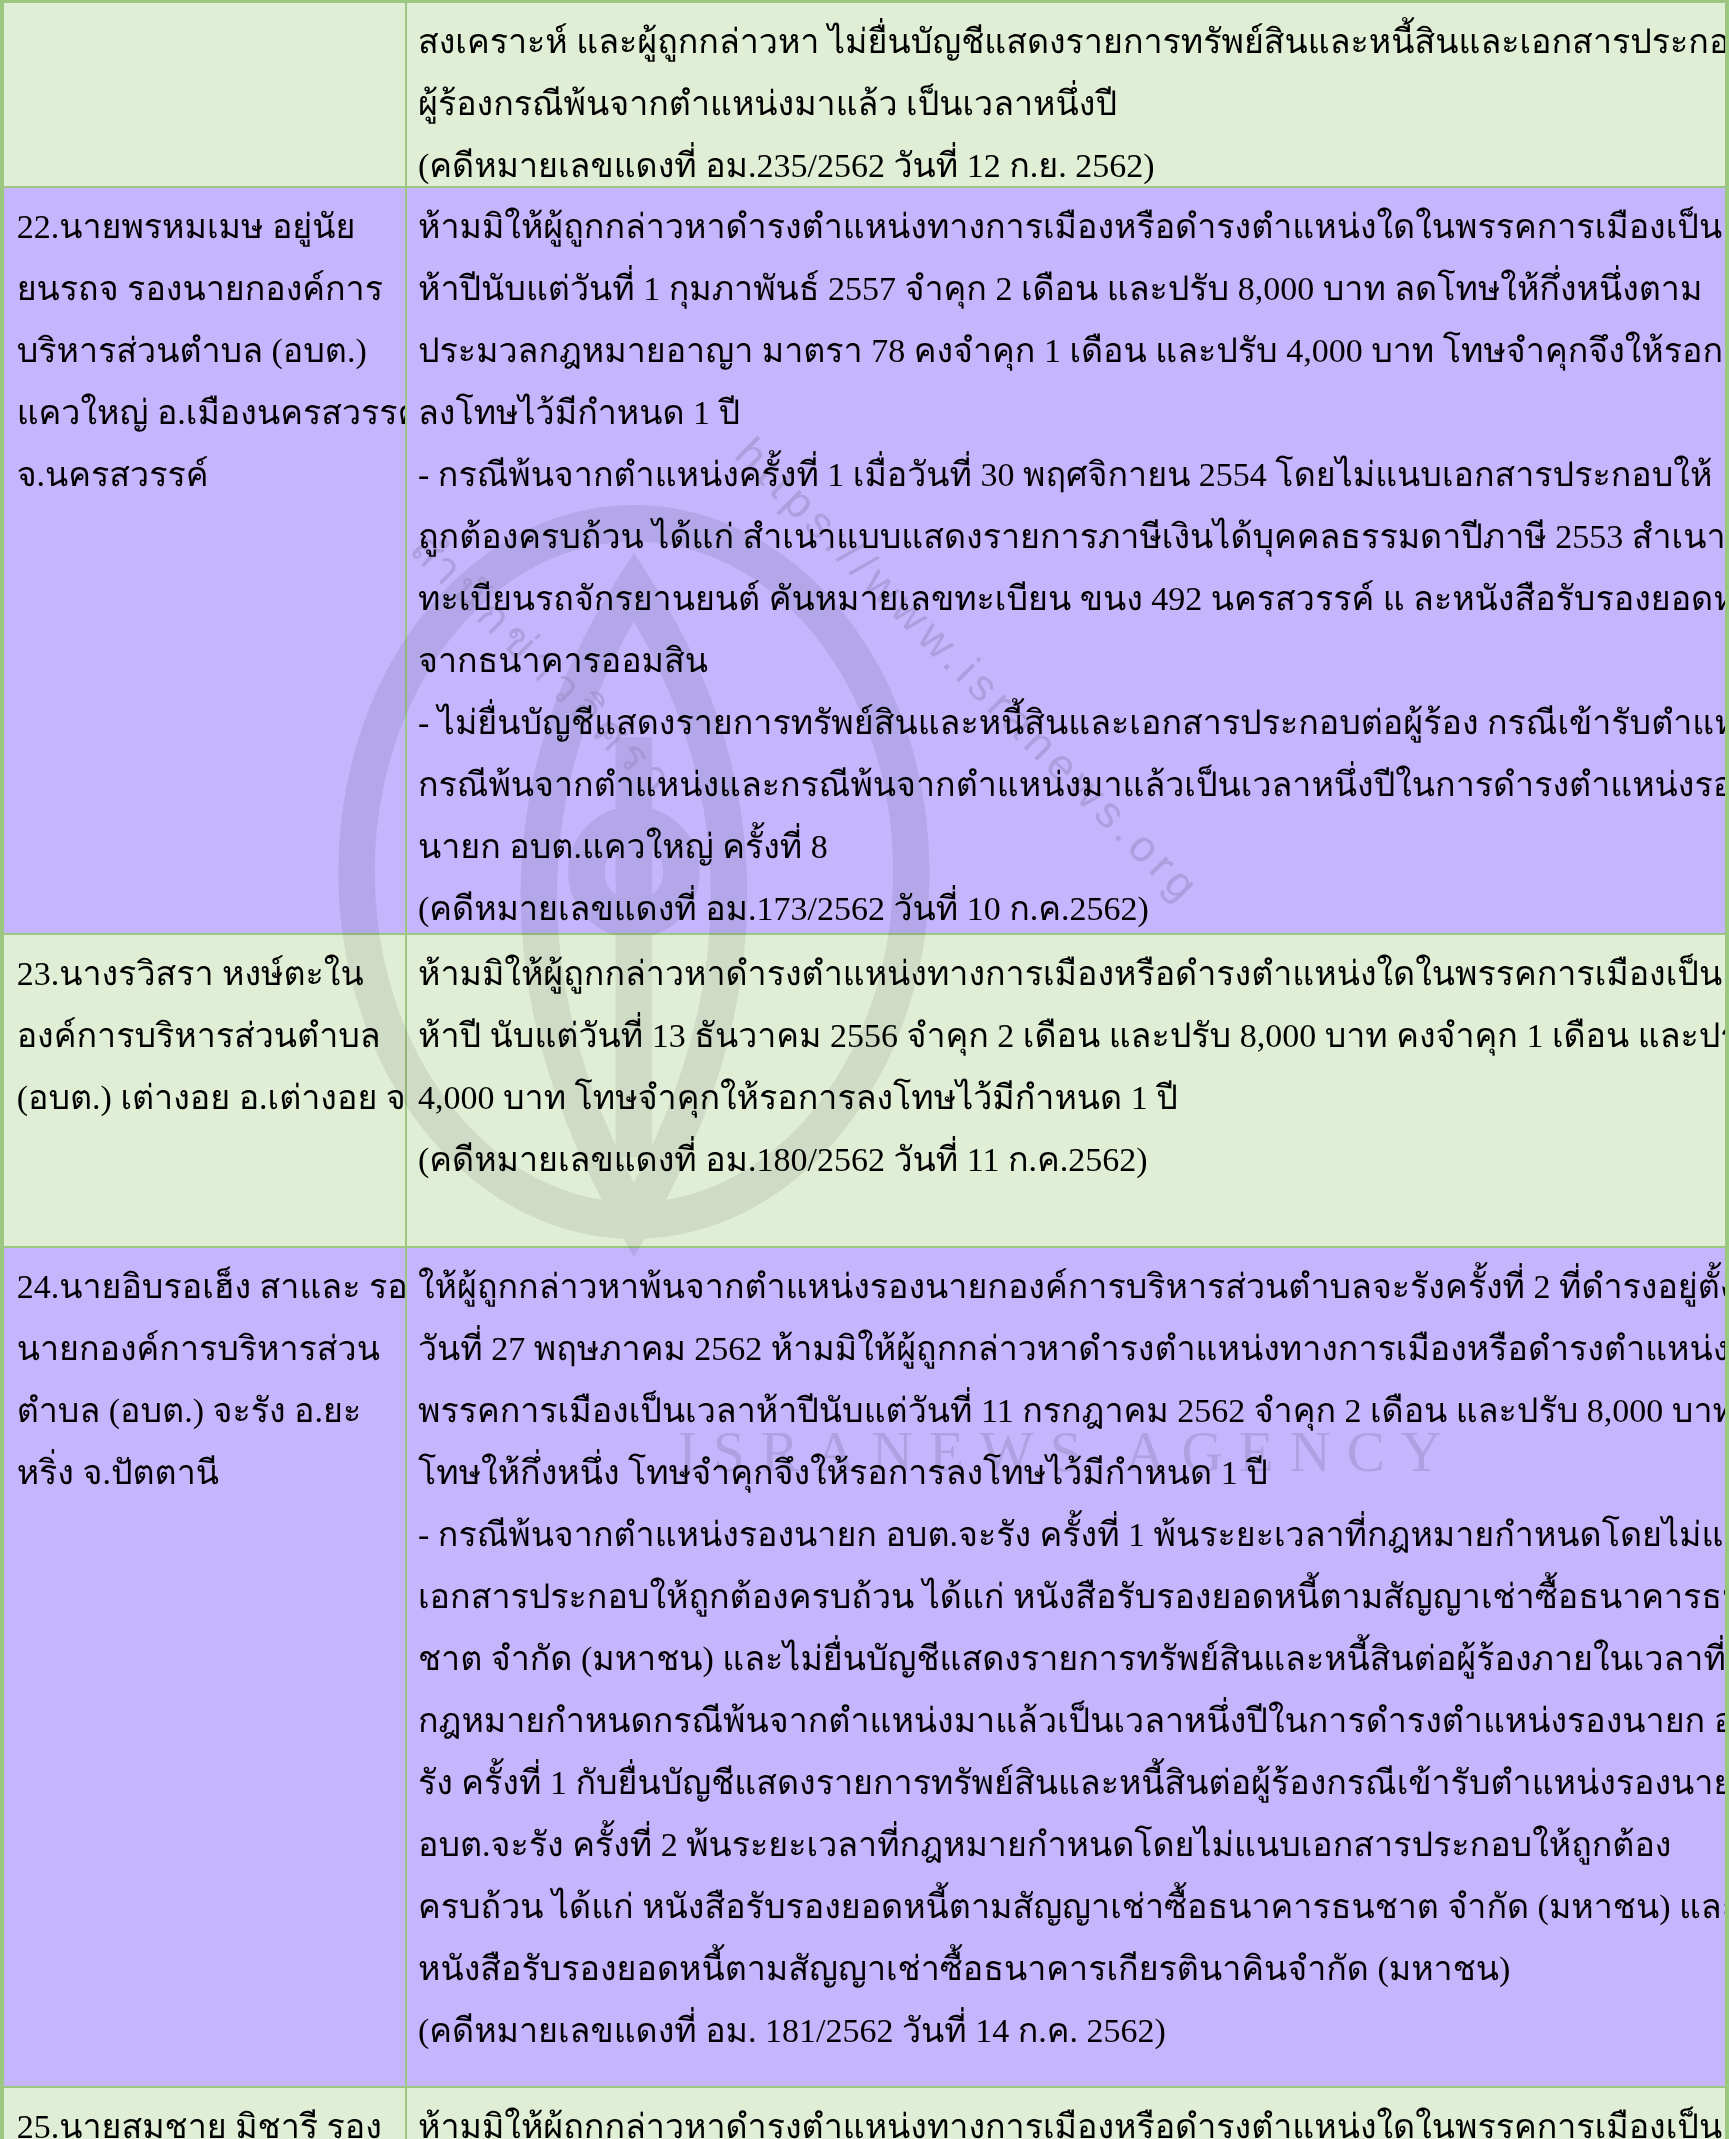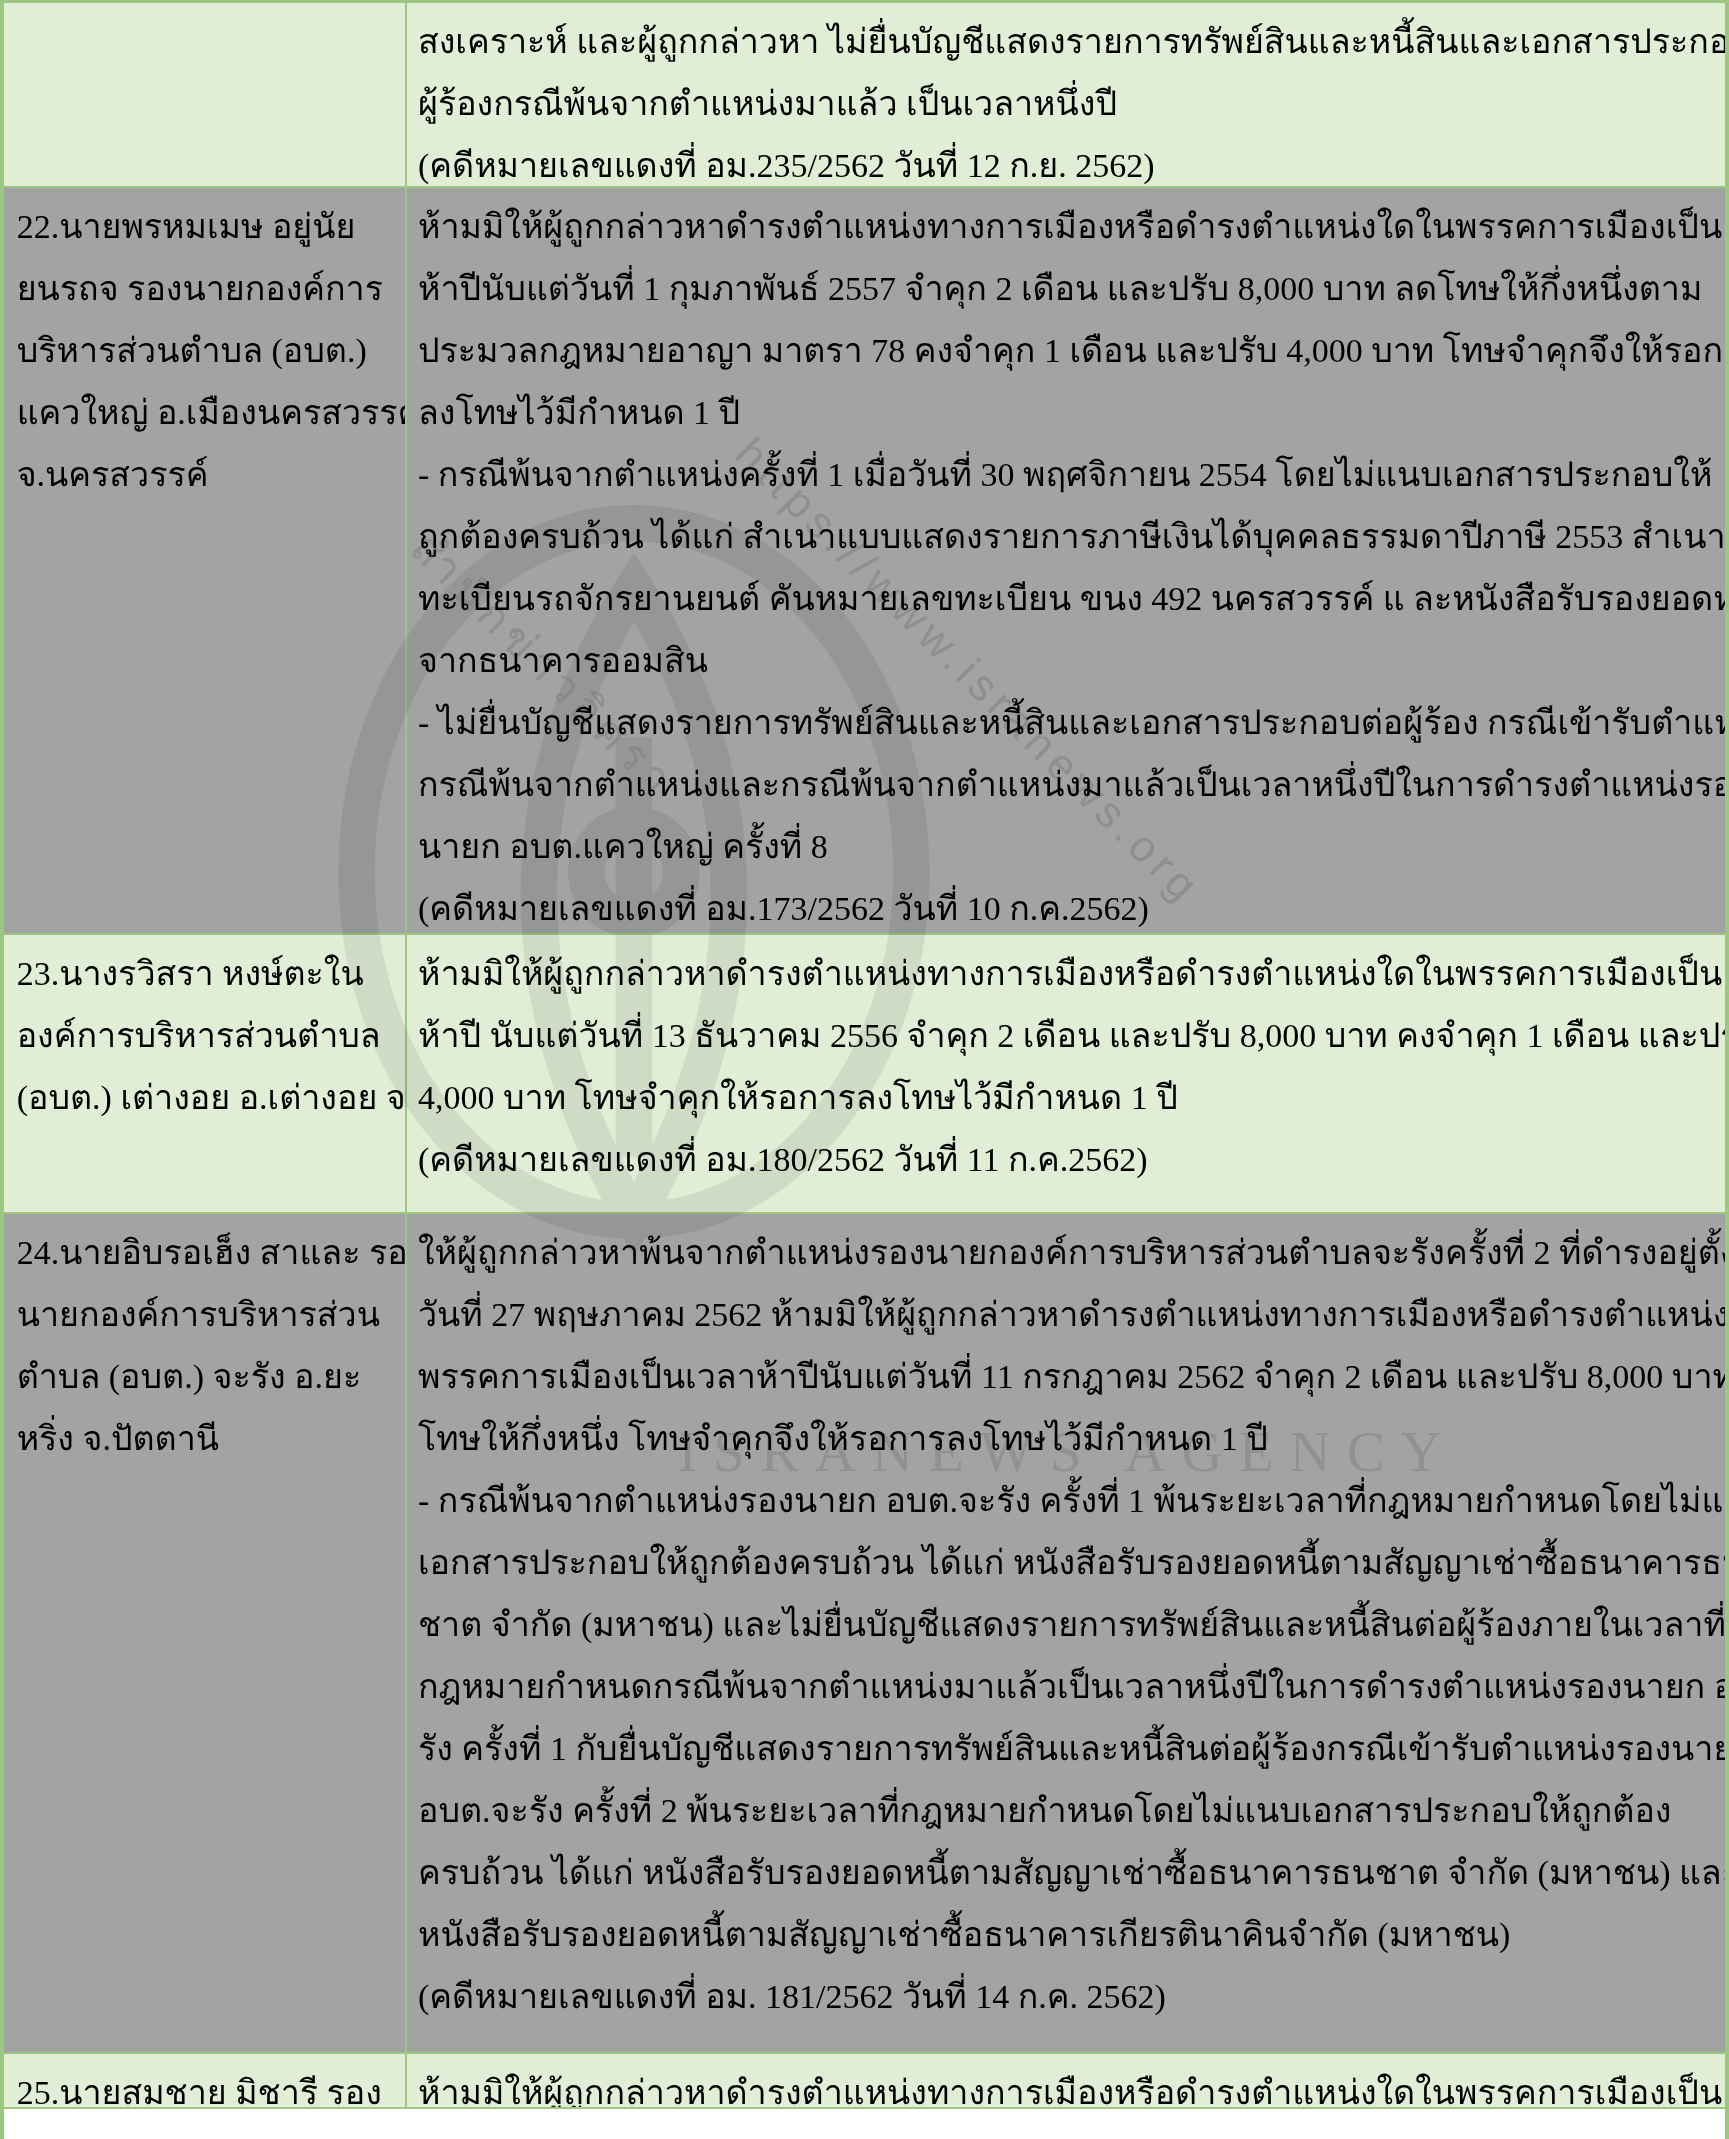--- a/index.html
+++ b/index.html
@@ -23,21 +23,21 @@
     border-right: 4px solid #9cc781;
     z-index: 1;
   }
   .row {
     display: flex;
     box-sizing: border-box;
     border-bottom: 2.4px solid #9cc781;
     overflow: hidden;
   }
   .row.green { background: #e1eed6; }
-  .row.white { background: #a3a3a3; }
+  .row.white { background: #c4b5fd; }
   .cell {
     box-sizing: border-box;
     overflow: hidden;
     padding-top: 8px;
     color: #000000;
   }
   .left-cell  {
     width: 403px;
     border-right: 2.4px solid #9cc781;
     padding-left: 12.7px; padding-right: 4.8px;
@@ -113,21 +113,21 @@
           <div class="line">- กรณีพ้นจากตำแหน่งครั้งที่ 1 เมื่อวันที่ 30 พฤศจิกายน 2554 โดยไม่แนบเอกสารประกอบให้</div>
           <div class="line">ถูกต้องครบถ้วน ได้แก่ สำเนาแบบแสดงรายการภาษีเงินได้บุคคลธรรมดาปีภาษี 2553 สำเนา</div>
           <div class="line">ทะเบียนรถจักรยานยนต์ คันหมายเลขทะเบียน ขนง 492 นครสวรรค์ แ ละหนังสือรับรองยอดหนี้</div>
           <div class="line">จากธนาคารออมสิน</div>
           <div class="line">- ไม่ยื่นบัญชีแสดงรายการทรัพย์สินและหนี้สินและเอกสารประกอบต่อผู้ร้อง กรณีเข้ารับตำแหน่ง</div>
           <div class="line">กรณีพ้นจากตำแหน่งและกรณีพ้นจากตำแหน่งมาแล้วเป็นเวลาหนึ่งปีในการดำรงตำแหน่งรอง</div>
           <div class="line">นายก อบต.แควใหญ่ ครั้งที่ 8</div>
           <div class="line">(คดีหมายเลขแดงที่ อม.173/2562 วันที่ 10 ก.ค.2562)</div>
         </div>
       </div>
-      <div class="row green" style="height: 279px;">
+      <div class="row green" style="height: 313px;">
         <div class="cell left-cell">
           <div class="line">23.นางรวิสรา หงษ์ตะใน</div>
           <div class="line">องค์การบริหารส่วนตำบล</div>
           <div class="line">(อบต.) เต่างอย อ.เต่างอย จ.</div>
         </div>
         <div class="cell right-cell">
           <div class="line">ห้ามมิให้ผู้ถูกกล่าวหาดำรงตำแหน่งทางการเมืองหรือดำรงตำแหน่งใดในพรรคการเมืองเป็นเวลา</div>
           <div class="line">ห้าปี นับแต่วันที่ 13 ธันวาคม 2556 จำคุก 2 เดือน และปรับ 8,000 บาท คงจำคุก 1 เดือน และปรับ</div>
           <div class="line">4,000 บาท โทษจำคุกให้รอการลงโทษไว้มีกำหนด 1 ปี</div>
           <div class="line">(คดีหมายเลขแดงที่ อม.180/2562 วันที่ 11 ก.ค.2562)</div>

